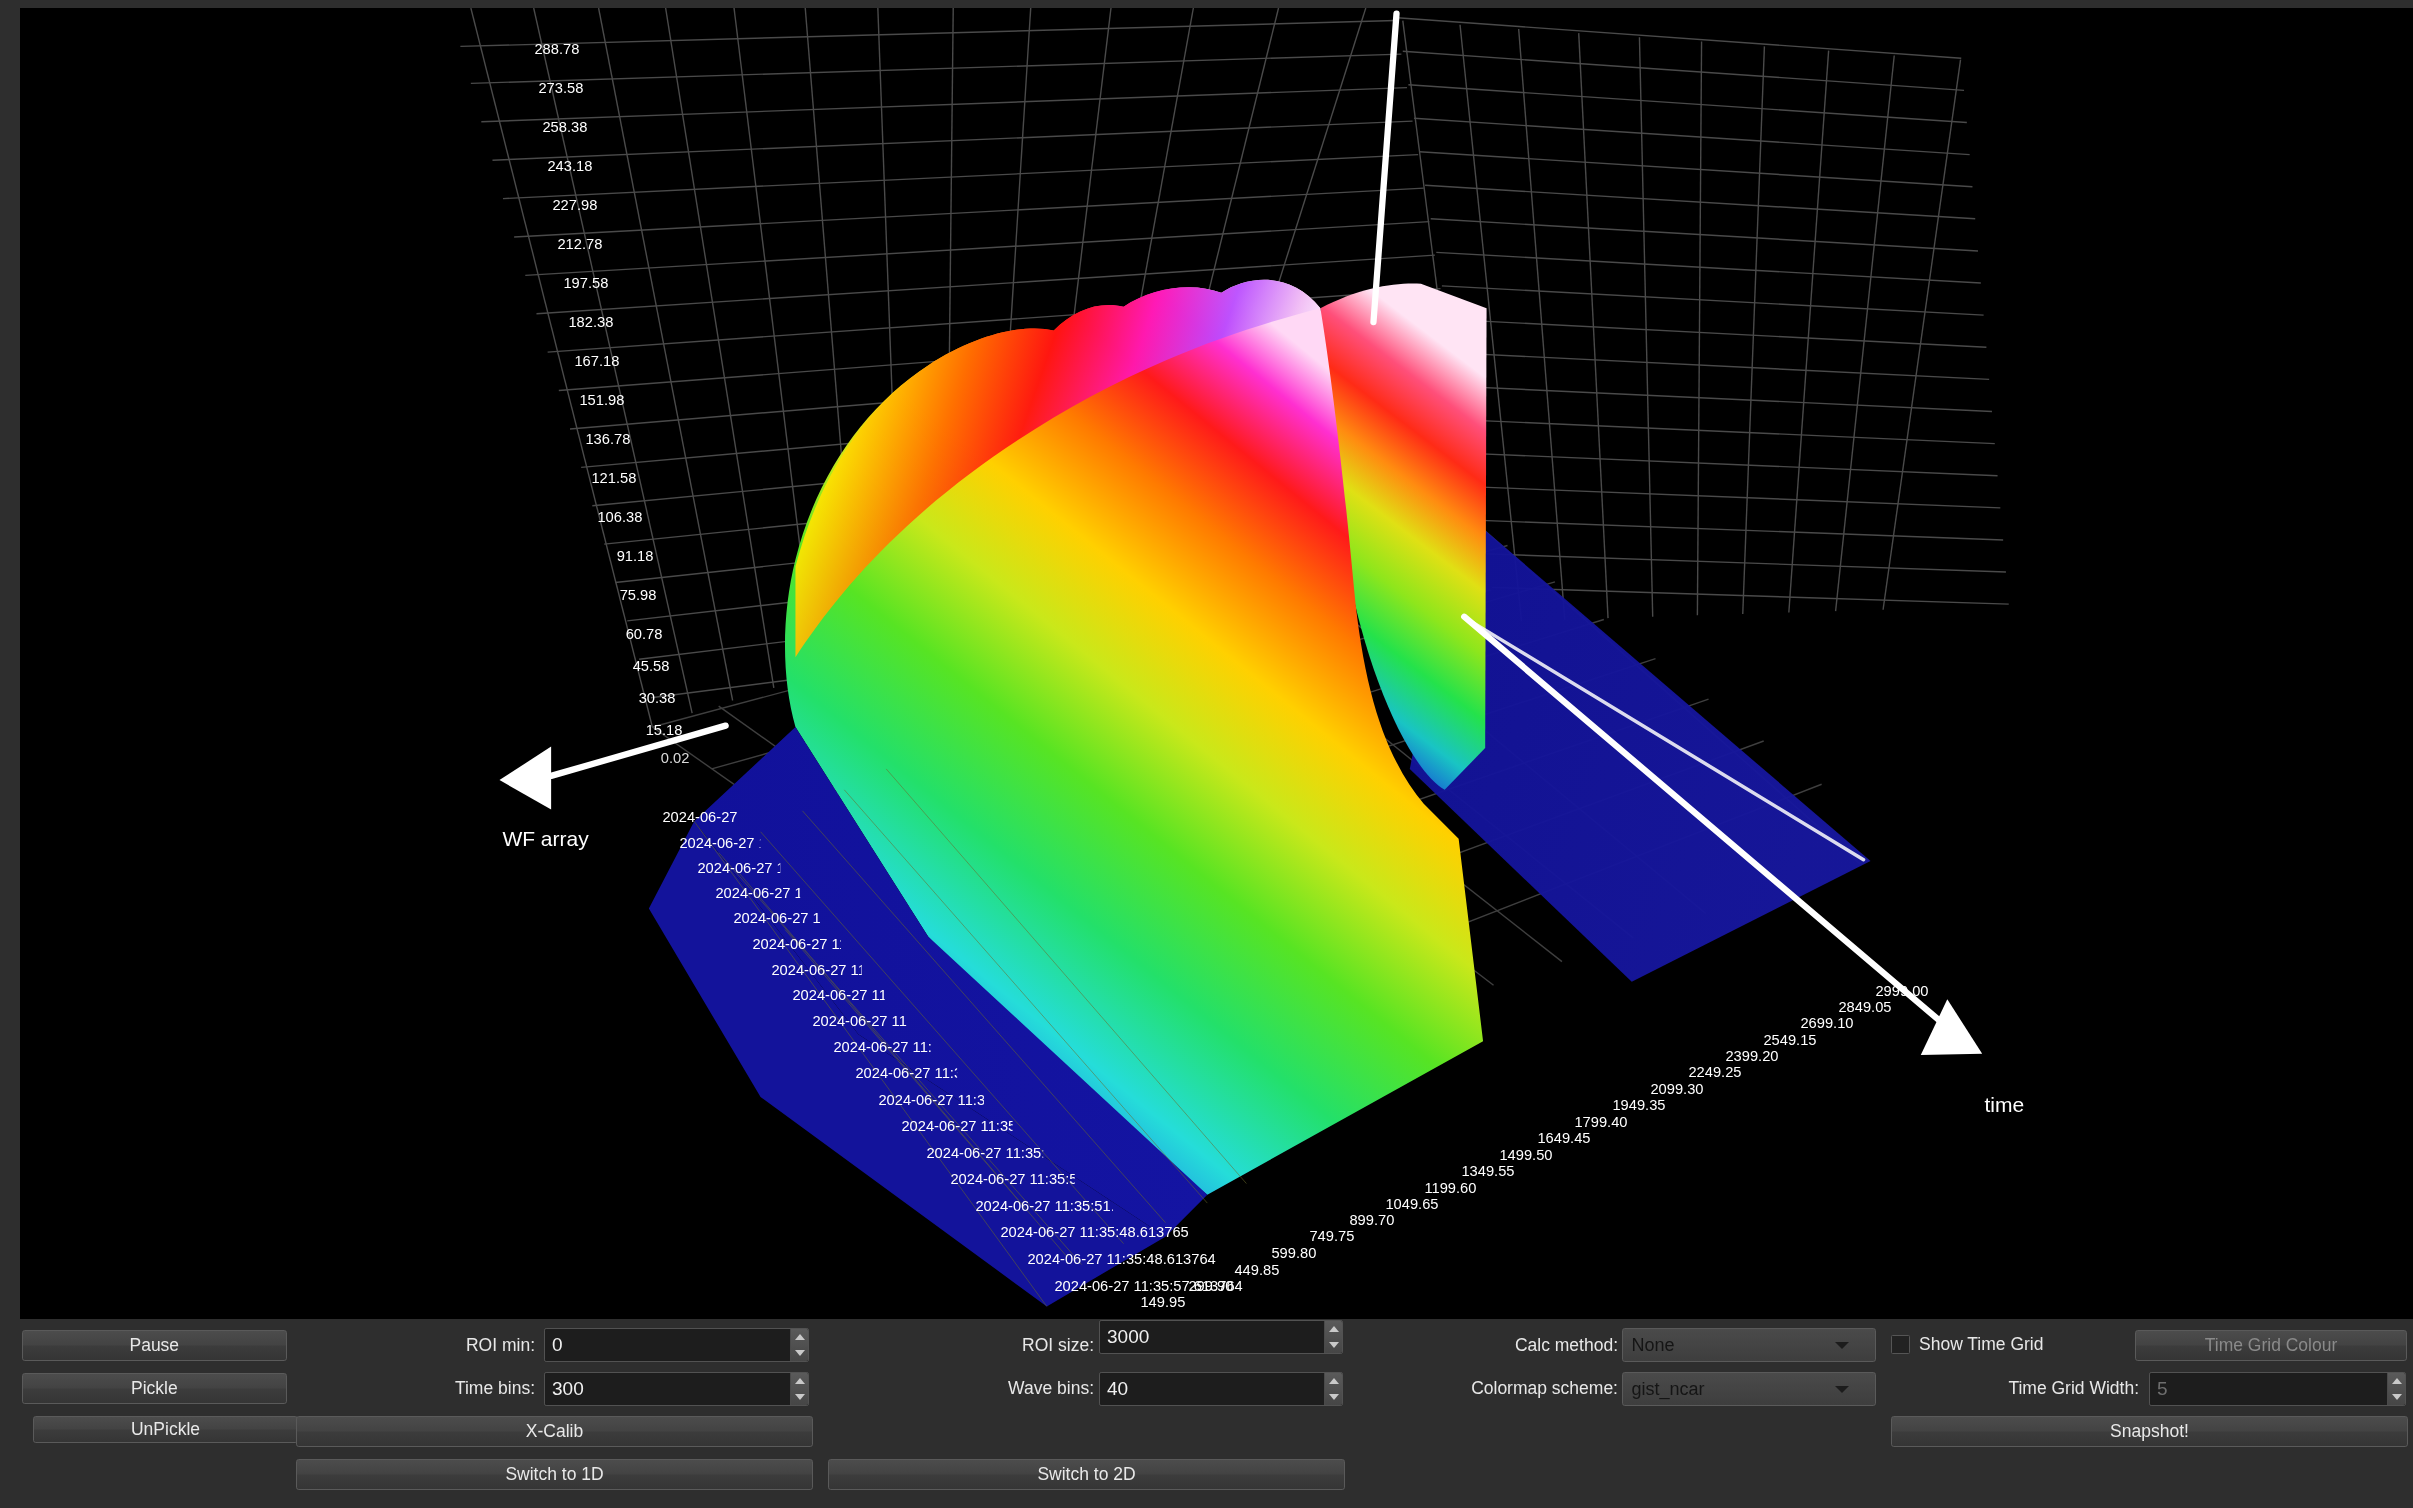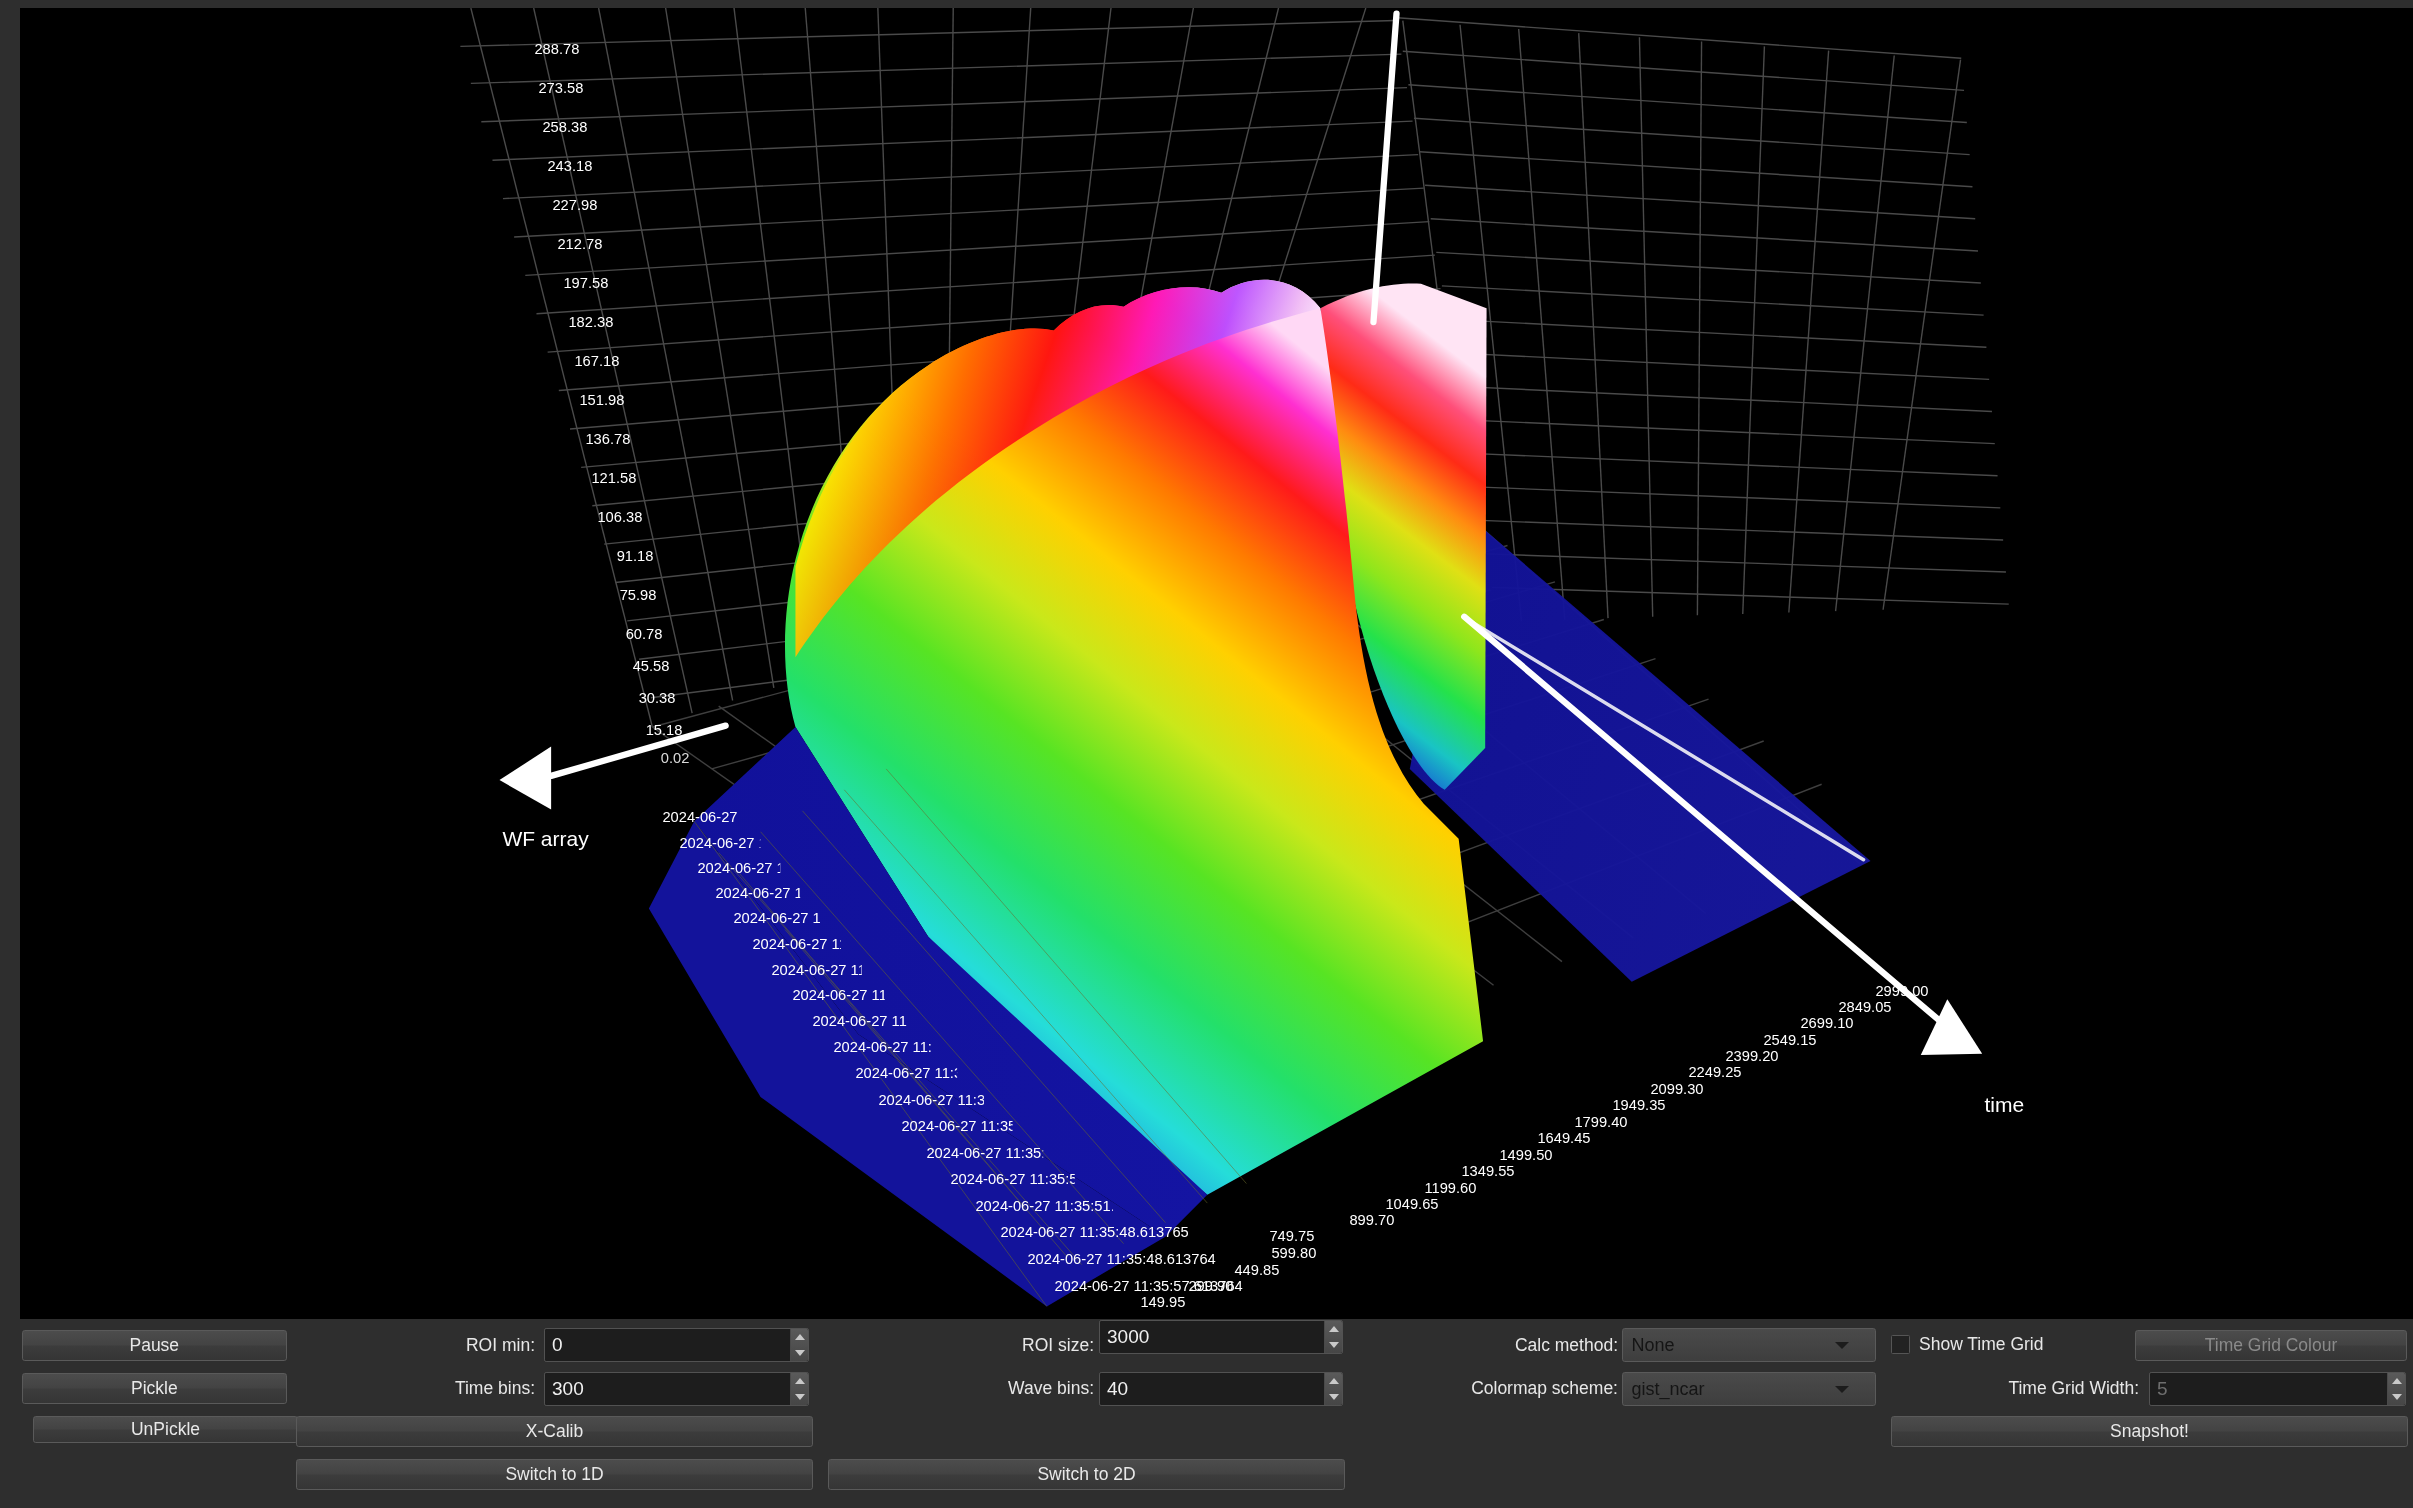--- a/index.html
+++ b/index.html
@@ -434,21 +434,21 @@
     <div class="tick-label" style="left:930px; top:1164px; clip-path: inset(0 34% 0 0);">2024-06-27 11:35:50.613764</div>
     <div class="tick-label" style="left:955px; top:1191px; clip-path: inset(0 27% 0 0);">2024-06-27 11:35:51.613764</div>
     <div class="tick-label" style="left:980px; top:1217px; clip-path: inset(0 0 0 0);">2024-06-27 11:35:48.613765</div>
     <div class="tick-label" style="left:1007px; top:1244px;">2024-06-27 11:35:48.613764</div>
     <div class="tick-label" style="left:1034px; top:1271px;">2024-06-27 11:35:57.613764</div>
 
     <div class="tick-label" style="left:1120px; top:1287px;">149.95</div>
     <div class="tick-label" style="left:1168px; top:1271px;">299.90</div>
     <div class="tick-label" style="left:1214px; top:1255px;">449.85</div>
     <div class="tick-label" style="left:1251px; top:1238px;">599.80</div>
-    <div class="tick-label" style="left:1249px; top:1221px;">749.75</div>
+    <div class="tick-label" style="left:1289px; top:1221px;">749.75</div>
     <div class="tick-label" style="left:1329px; top:1205px;">899.70</div>
     <div class="tick-label" style="left:1365px; top:1189px;">1049.65</div>
     <div class="tick-label" style="left:1404px; top:1173px;">1199.60</div>
     <div class="tick-label" style="left:1441px; top:1156px;">1349.55</div>
     <div class="tick-label" style="left:1479px; top:1140px;">1499.50</div>
     <div class="tick-label" style="left:1517px; top:1123px;">1649.45</div>
     <div class="tick-label" style="left:1554px; top:1107px;">1799.40</div>
     <div class="tick-label" style="left:1592px; top:1090px;">1949.35</div>
     <div class="tick-label" style="left:1630px; top:1074px;">2099.30</div>
     <div class="tick-label" style="left:1668px; top:1057px;">2249.25</div>

